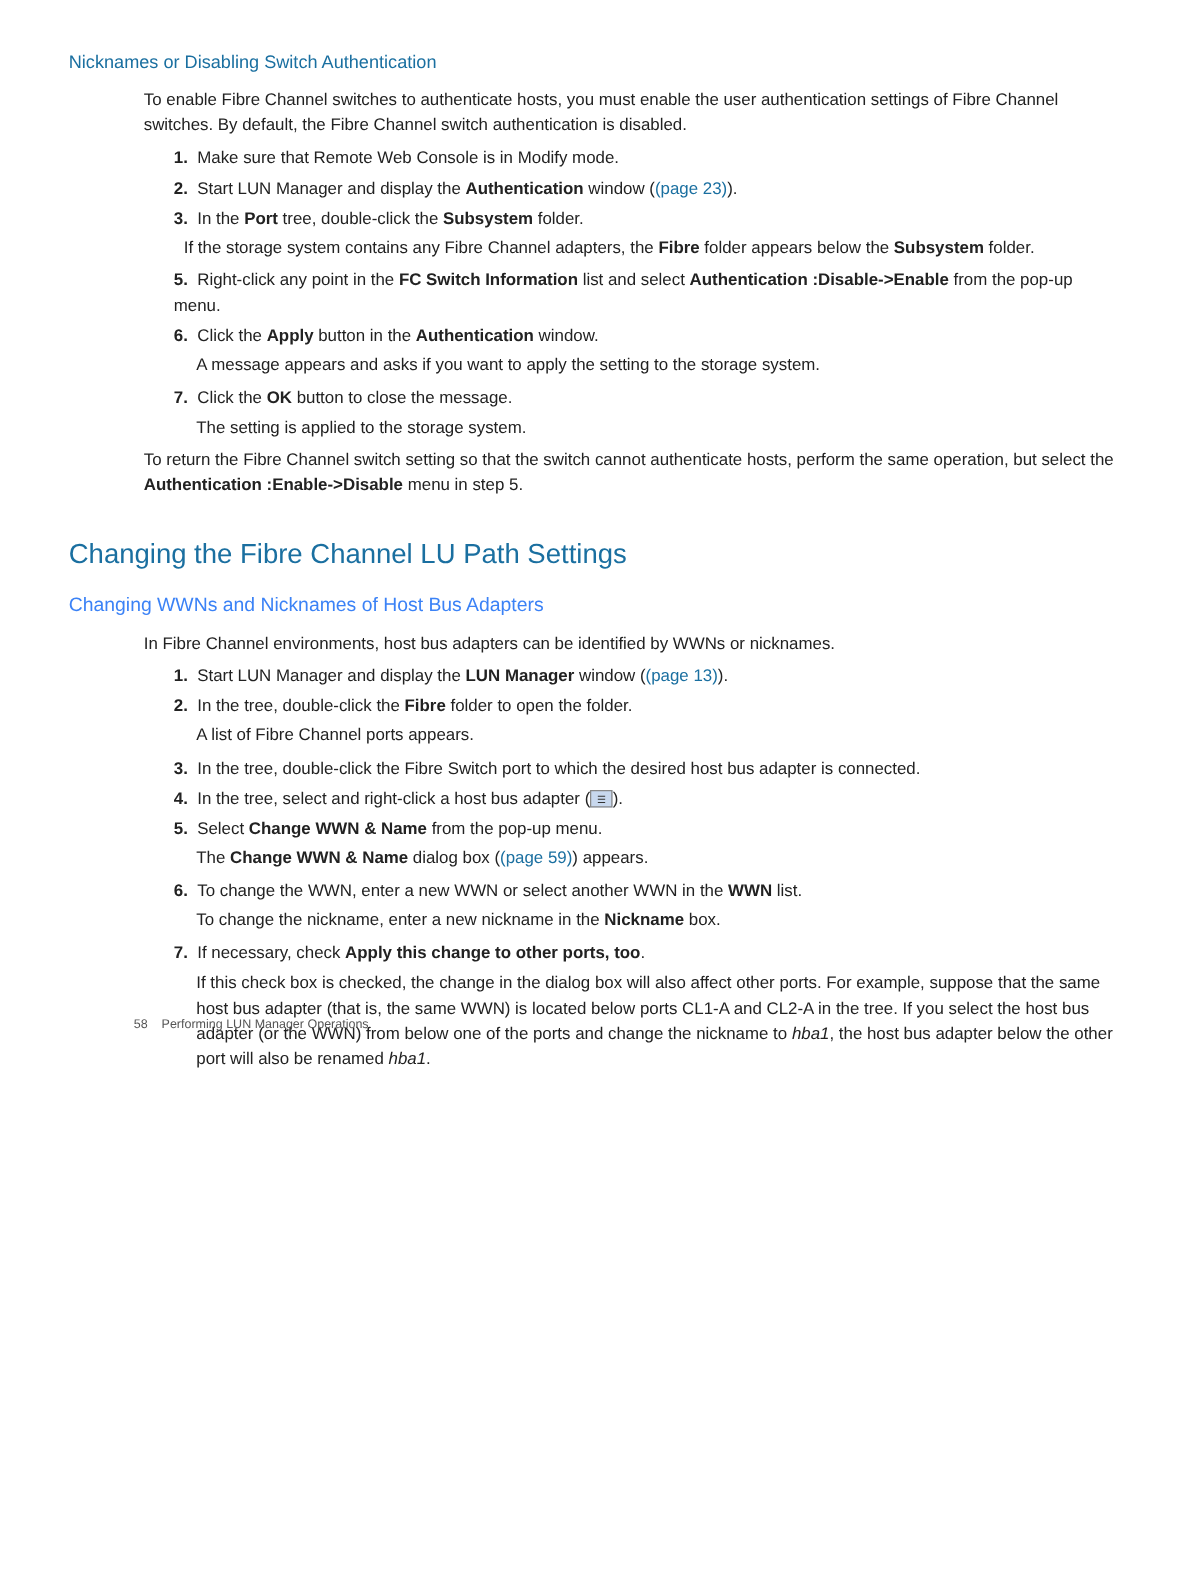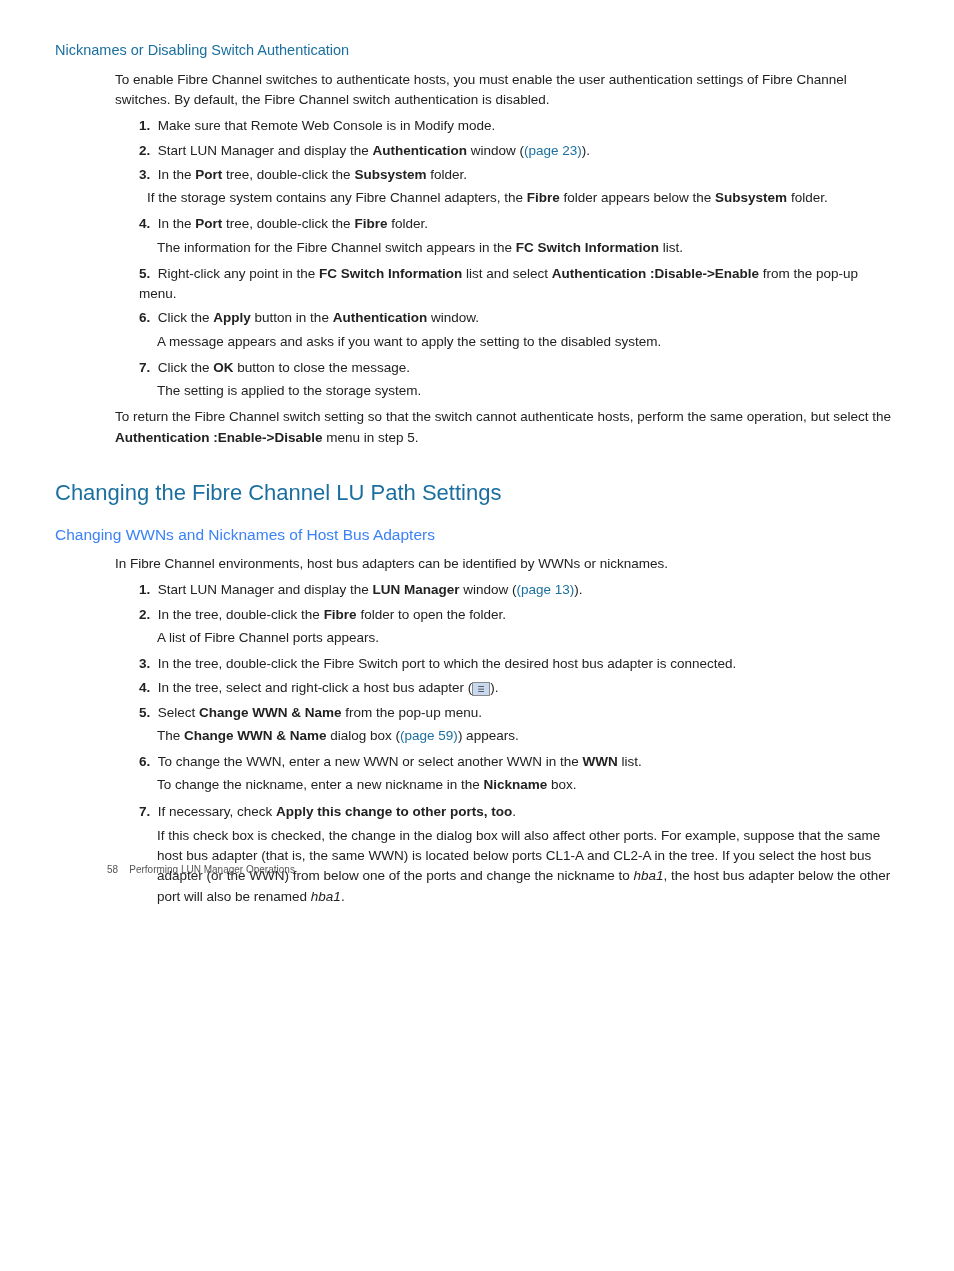--- a/index.html
+++ b/index.html
@@ -91,32 +91,28 @@
 
     <li style="margin-top:4px;">
       <b>2.</b>&nbsp;&nbsp;<span>Start LUN Manager and display the <b>Authentication</b> window (<span class="link">(page 23)</span>).</span>
     </li>
 
     <li style="margin-top:4px;">
       <b>3.</b>&nbsp;&nbsp;<span>In the <b>Port</b> tree, double-click the <b>Subsystem</b> folder.</span>
       <span class="sub-note" style="margin-left:8px;">If the storage system contains any Fibre Channel adapters, the <b>Fibre</b> folder appears below the <b>Subsystem</b> folder.</span>
     </li>
 
-    <li style="margin-top:4px;">
-      <b>4.</b>&nbsp;&nbsp;<span>In the <b>Port</b> tree, double-click the <b>Fibre</b> folder.</span>
-      <span class="sub-note" style="margin-left:18px;">The information for the Fibre Channel switch appears in the <b>FC Switch Information</b> list.</span>
-    </li>
 
     <li style="margin-top:4px;">
       <b>5.</b>&nbsp;&nbsp;<span>Right-click any point in the <b>FC Switch Information</b> list and select <b>Authentication :Disable-&gt;Enable</b> from the pop-up menu.</span>
     </li>
 
     <li style="margin-top:4px;">
       <b>6.</b>&nbsp;&nbsp;<span>Click the <b>Apply</b> button in the <b>Authentication</b> window.</span>
-      <span class="sub-note" style="margin-left:18px;">A message appears and asks if you want to apply the setting to the disabled system.</span>
+      <span class="sub-note" style="margin-left:18px;">A message appears and asks if you want to apply the setting to the storage system.</span>
     </li>
 
     <li style="margin-top:4px;">
       <b>7.</b>&nbsp;&nbsp;<span>Click the <b>OK</b> button to close the message.</span>
       <span class="sub-note" style="margin-left:18px;">The setting is applied to the storage system.</span>
     </li>
   </ol>
 
   <p class="return-text">To return the Fibre Channel switch setting so that the switch cannot authenticate hosts, perform the same operation, but select the <b>Authentication :Enable-&gt;Disable</b> menu in step 5.</p>
 

